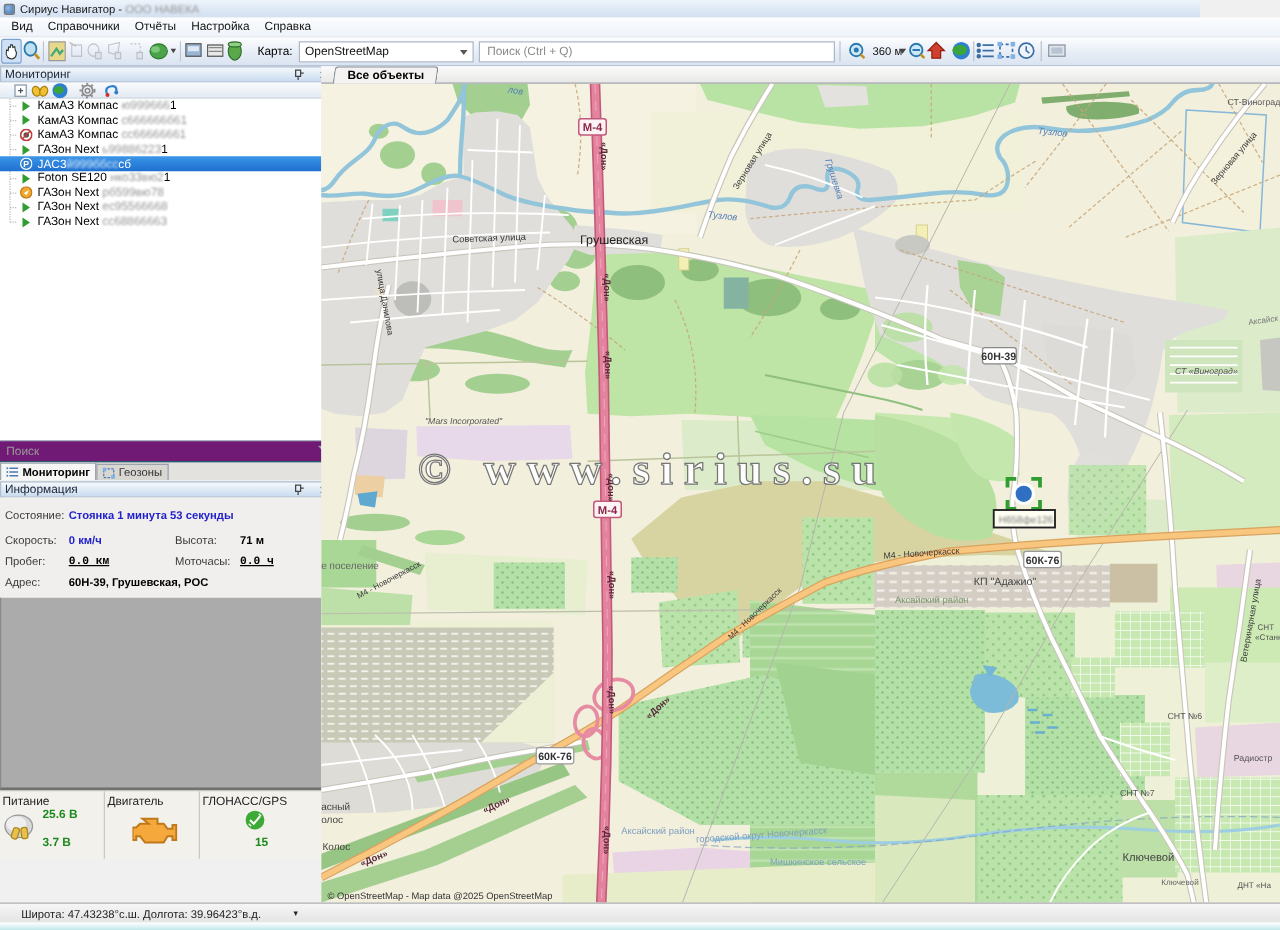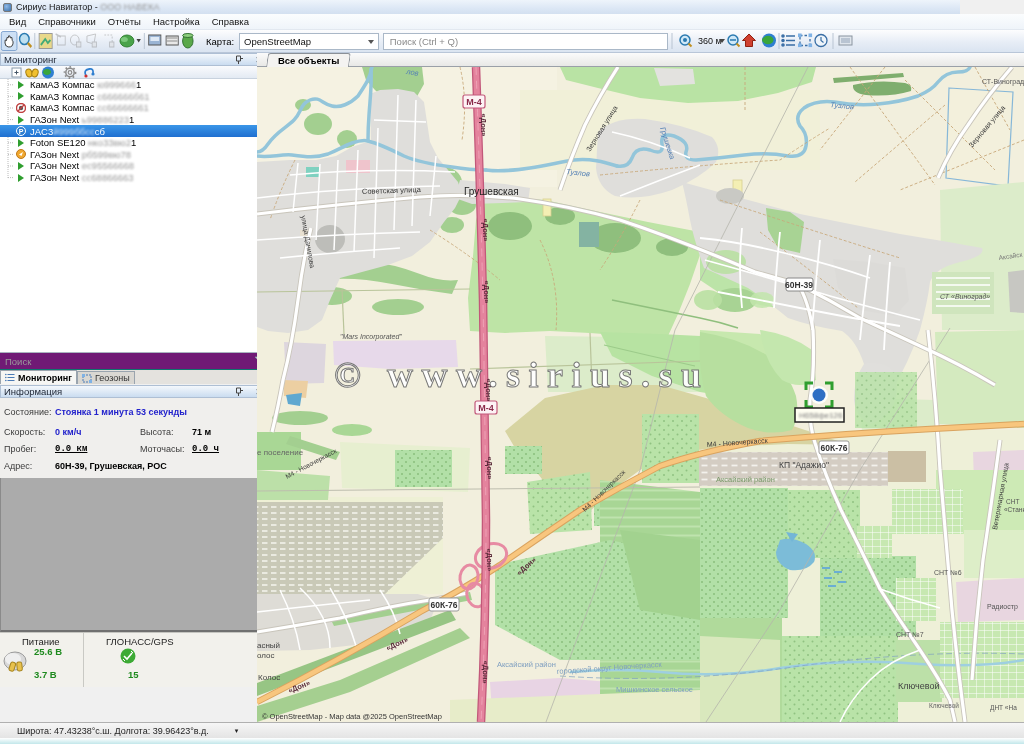--- a/index.html
+++ b/index.html
@@ -50,21 +50,21 @@
 .bluev { color:#2222cc; font-weight:bold; }
 .blackv { color:#000; font-weight:bold; }
 .und { text-decoration:underline;font-family:Liberation Mono, monospace; }
 #senstable { position:relative; height:30px; background:#fff; border-top:2px solid #555; border-bottom:1px solid #555; }
 #sth { height:14px; display:flex; font-size:9.5px; color:#222; background:linear-gradient(#fefefe,#f0f0f0); border-bottom:1px solid #888; }
 #sth div { display:flex; align-items:center; justify-content:center; }
 #strow { height:15px; background:linear-gradient(#2d86dd,#1b67c0); color:#fff; font-size:9px; display:flex; align-items:center; }
 #grayarea { height:154px; background:#ababab; border-left:1px solid #8a8a8a; border-right:1px solid #8a8a8a; border-bottom:2px solid #707070; }
 #botboxes { height:55px; background:#f2f1ec; border-top:1px solid #c5c5c0; display:flex; font-size:9.5px; }
 .bbox { border-right:1px solid #c9c9c4; position:relative; height:100%; }
-.bbox .bt { position:absolute; top:3px; left:22px; color:#222; }
+.bbox .bt { position:absolute; top:3px; left:2px; color:#222; }
 .gv { color:#1e8a1e; font-weight:bold; }
 
 #maparea { position:absolute; left:257px; top:53px; width:767px; height:669px; background:#ececea; }
 #maptabs { position:absolute; left:0; top:0; width:767px; height:14px;
   background:linear-gradient(#fbfbfb,#e8e8e6); border-bottom:1px solid #9aa0a8; }
 #maptab1 { position:absolute; left:10px; top:0px; height:14px; padding:0 10px;
   background:#f4f3f1; border:1px solid #8a9097; border-bottom:none; border-radius:3px 3px 0 0;
   font-size:9.5px; font-weight:bold; color:#000; display:flex; align-items:center;
   transform:skewX(-8deg); }
 #maptab1 span { transform:skewX(8deg); }
@@ -285,20 +285,26 @@
           <div class="bt">Питание</div>
         <div class="gv" style="position:absolute;left:34px;top:13px;">25.6 В</div>
         <div class="gv" style="position:absolute;left:34px;top:36px;">3.7 В</div>
         <svg style="position:absolute;left:2px;top:15px;" width="28" height="28" viewBox="0 0 28 28">
           <ellipse cx="13" cy="13" rx="11" ry="9" fill="#d8d8d8" stroke="#9a9a9a"></ellipse>
           <ellipse cx="11" cy="11" rx="8" ry="6" fill="#efefef"></ellipse>
           <rect x="8" y="14" width="5" height="9" rx="2" fill="#e8c14d" stroke="#a8861e" transform="rotate(18 10 18)"></rect>
           <rect x="15" y="14" width="5" height="9" rx="2" fill="#e8c14d" stroke="#a8861e" transform="rotate(-6 17 18)"></rect>
         </svg>
       </div>
+      <div class="bbox" style="width:76px;">
+          <div class="bt">Двигатель</div>
+        <svg style="position:absolute;left:22px;top:16px;" width="36" height="30" viewBox="0 0 36 30">
+          <path d="M8 6 h12 v4 h5 l3 4 h4 v-3 h3 v12 h-3 v-3 h-4 l-3 5 H10 l-4 -5 H3 v3 H0 v-10 h3 l3 -3 h7 z" fill="#f5a93d" stroke="#c07818" stroke-width="1.6"></path>
+        </svg>
+      </div>
       <div class="bbox" style="width:89px;border-right:none;">
           <div class="bt">ГЛОНАСС/GPS</div>
         <svg style="position:absolute;left:36px;top:15px;" width="16" height="16" viewBox="0 0 16 16">
           <circle cx="8" cy="8" r="7.5" fill="#3daa35"></circle>
           <path d="M4 8 l3 3 l5 -6" stroke="#fff" stroke-width="1.6" fill="none"></path>
           <path d="M11 3 l2 2 M3 11 l2 2" stroke="#fff" stroke-width="1"></path>
         </svg>
         <div class="gv" style="position:absolute;left:44px;top:36px;">15</div>
       </div>
     </div>

